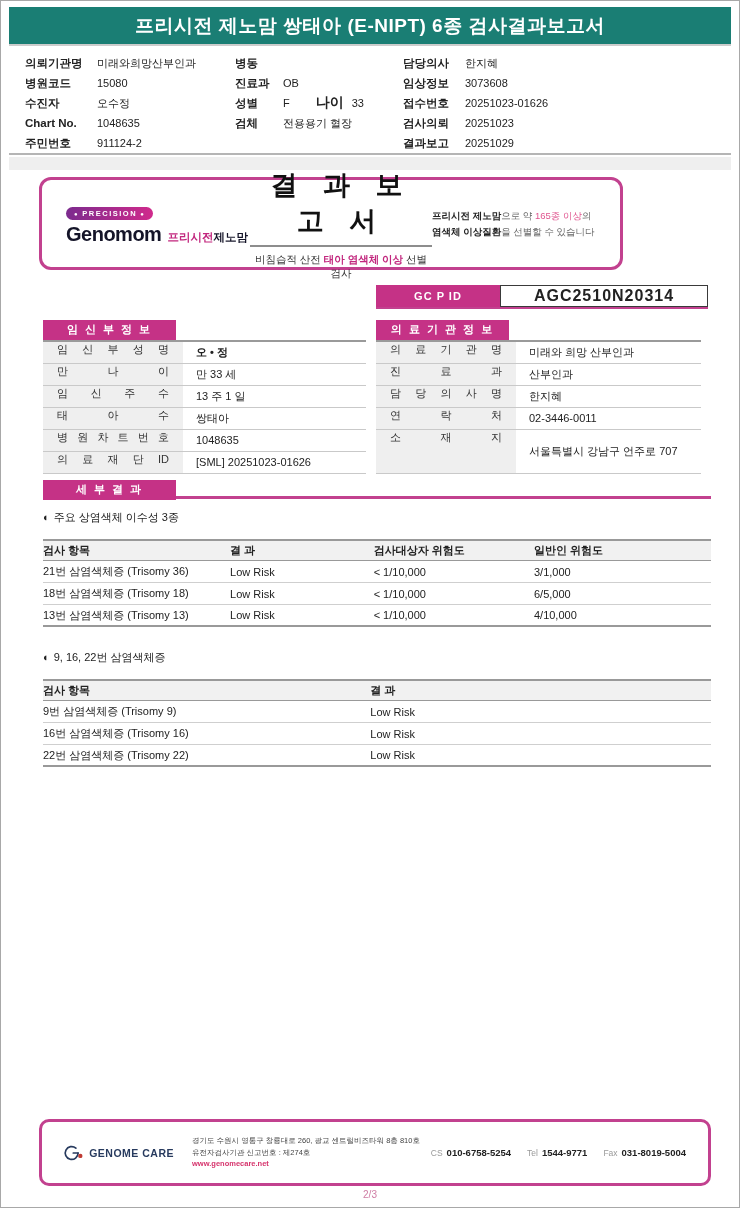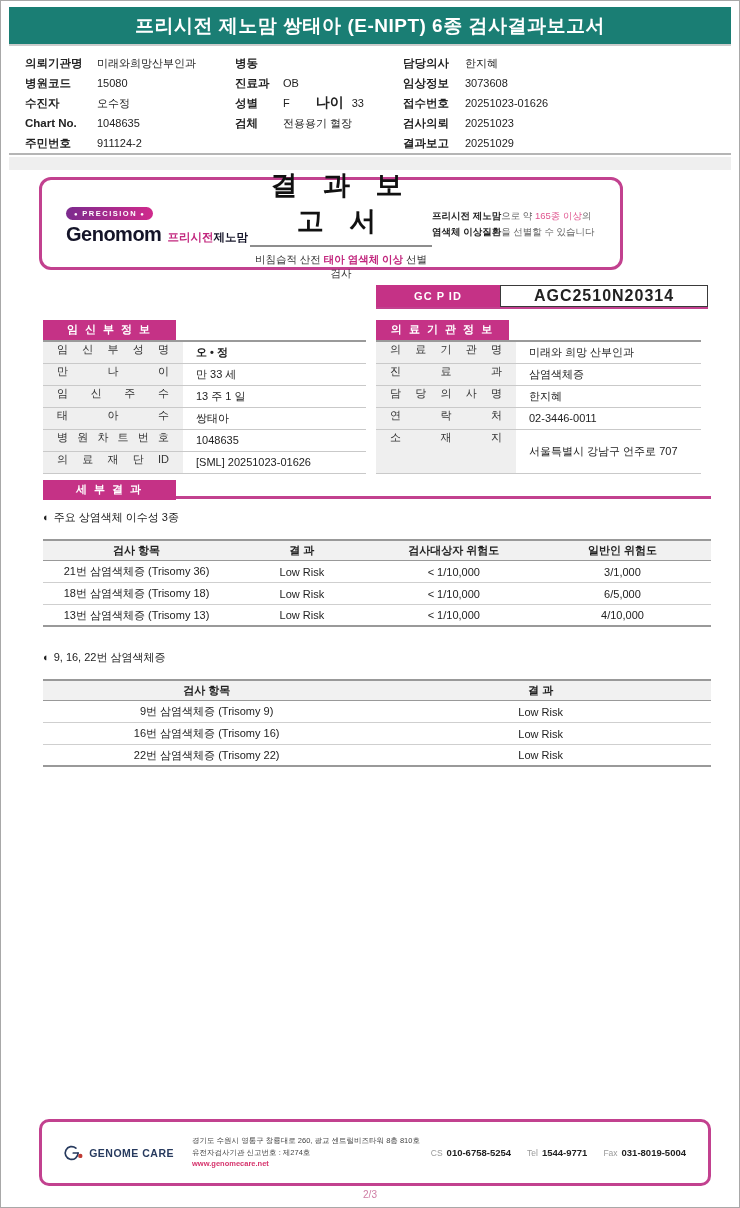--- a/index.html
+++ b/index.html
@@ -63,21 +63,21 @@
   
   .details-head { position:absolute; top:478px; left:42px; width:668px; border-bottom:3px solid #c2418f; height:20px; }
   .sec-line { position:absolute; left:42px; font-size:11px; color:#222; }
   .sec1 { top:509px; }
   .sec2 { top:649px; }
   .bullet { font-size:11px; margin-right:4px; }
 
   .rtable { position:absolute; left:42px; width:668px; font-size:11px; }
   .t1 { top:538px; }
   .t2 { top:678px; }
-  .rt-row { display:flex; height:22px; align-items:center; text-align:center; border-bottom:1px solid #cfcfcf; }
+  .rt-row { display:flex; height:22px; align-items:center; border-bottom:1px solid #cfcfcf; }
   .rt-head { background:#f1f1f1; font-weight:bold; border-top:2px solid #999; border-bottom:1px solid #999; }
   .rt-last { border-bottom:2px solid #999; }
   .t1 .c1 { width:28%; } .t1 .c2 { width:21.5%; } .t1 .c3 { width:24%; } .t1 .c4 { width:26.5%; }
   .t2 .c1 { width:49%; } .t2 .c2 { width:51%; }
 
   
   .footer-box { position:absolute; top:1118px; left:38px; width:672px; height:67px; border:3px solid #c2418f; border-radius:10px; background:#fff; display:flex; align-items:center; }
   .fb-logo { width:132px; padding-left:20px; display:flex; align-items:center; }
   .fb-logo-text { font-size:10.5px; font-weight:bold; color:#273a5e; letter-spacing:0.5px; margin-left:4px; white-space:nowrap; }
   .fb-addr { flex:1; padding-left:18px; font-size:7.5px; color:#444; line-height:1.55; }
@@ -236,21 +236,21 @@
       <div class="it-row">
           <div class="it-label">
             <span>의 료 기 관 명</span>
           </div>
           <div class="it-value">미래와 희망 산부인과</div>
         </div>
       <div class="it-row">
           <div class="it-label">
             <span>진 료 과</span>
           </div>
-          <div class="it-value">삼염색체증</div>
+          <div class="it-value">산부인과</div>
         </div>
       <div class="it-row">
           <div class="it-label">
             <span>담 당 의 사 명</span>
           </div>
           <div class="it-value">한지혜</div>
         </div>
       <div class="it-row">
           <div class="it-label">
             <span>연 락 처</span>

